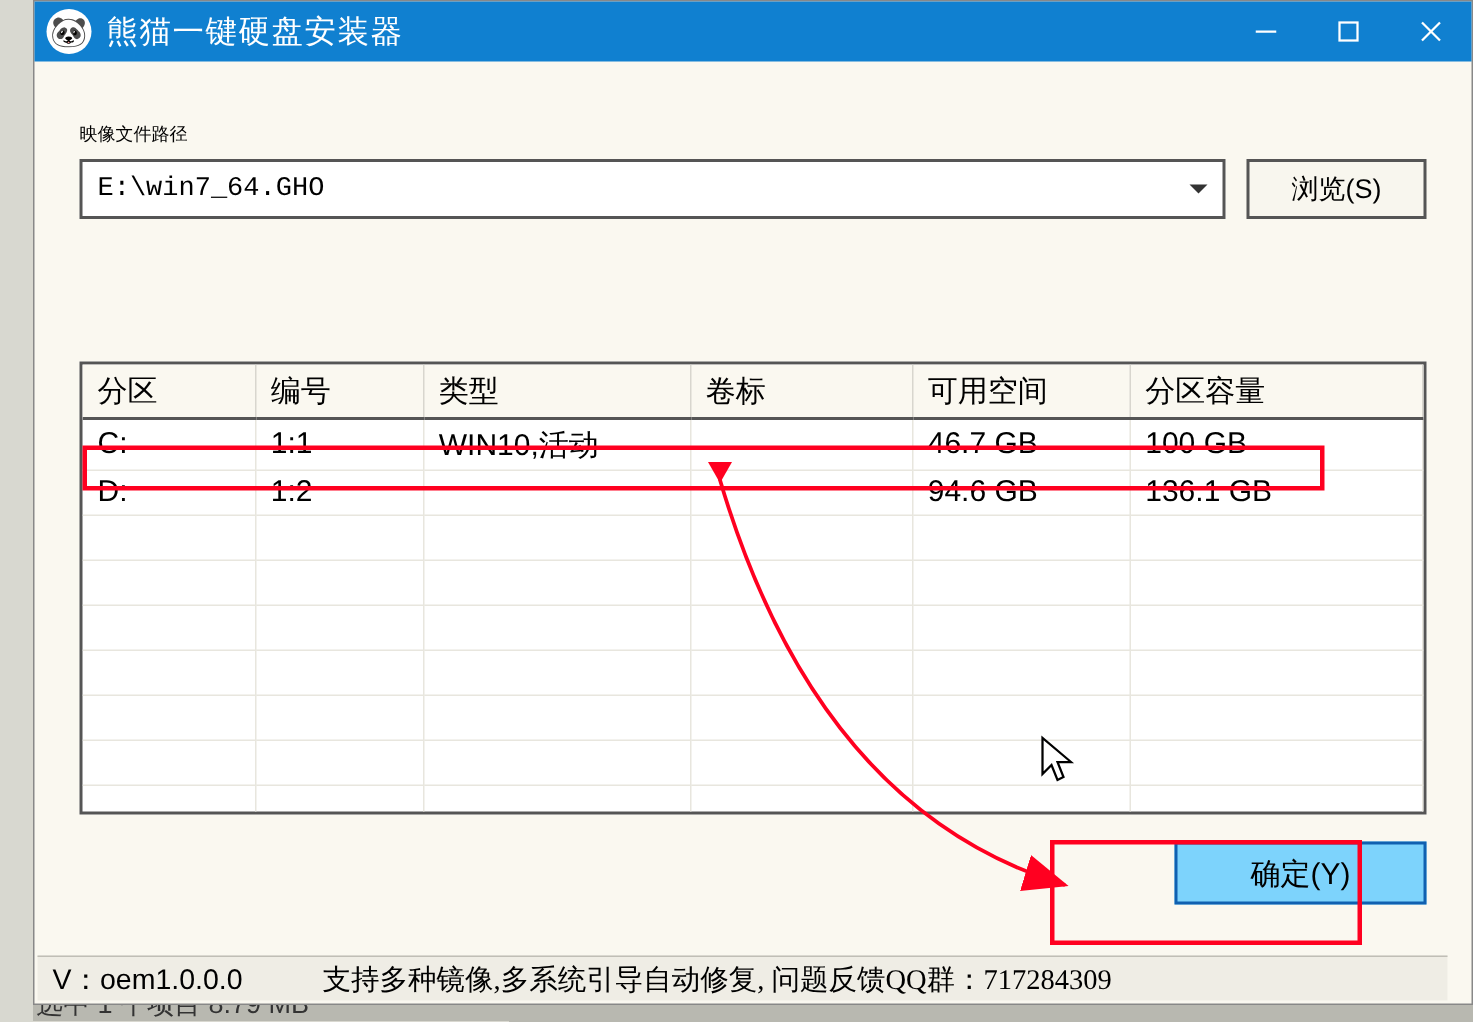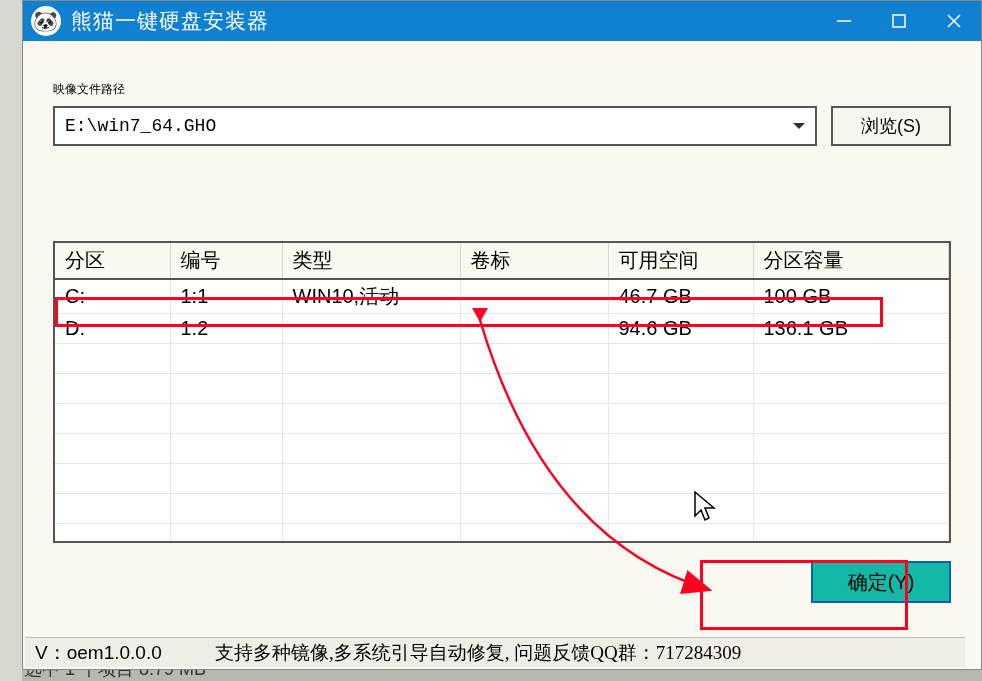--- a/index.html
+++ b/index.html
@@ -158,24 +158,24 @@
       left: 700px;
       width: 208px;
       height: 70px;
     }
     .footer-row {
       display: flex;
       justify-content: flex-end;
       margin-top: 18px;
     }
     .ok-btn {
-      width: 140px;
+      width: 168px;
       height: 42px;
       border: 2px solid #1060b0;
-      background: #14b8a6;
+      background: #7dd3fc;
       font-size: 20px;
       font-family: inherit;
       cursor: pointer;
     }
     .statusbar {
       position: absolute;
       bottom: 2px;
       left: 2px;
       right: 16px;
       height: 30px;

